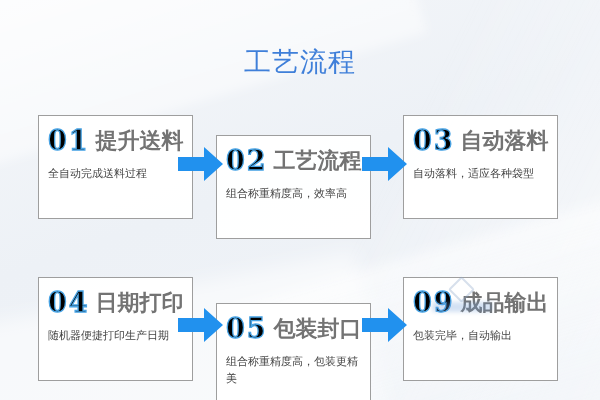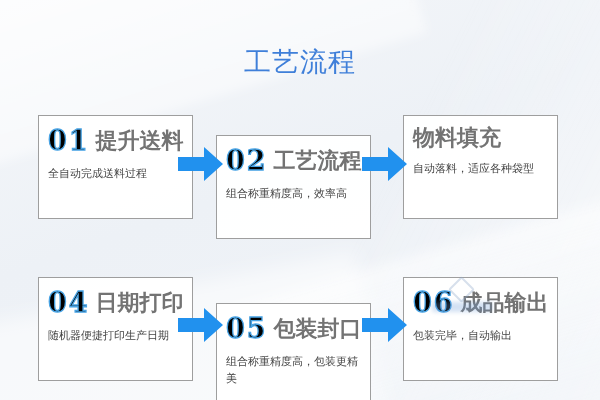--- a/index.html
+++ b/index.html
@@ -81,21 +81,22 @@
   <div class="step" id="s2">
     <div class="step-head">
       <span class="step-num">02</span>
       <span class="step-title">工艺流程</span>
     </div>
     <div class="step-desc">组合称重精度高，效率高</div>
   </div>
 
   <div class="step" id="s3">
     <div class="step-head">
-      <span class="step-title">物料填充</span>
+      <span class="step-num">03</span>
+      <span class="step-title">自动落料</span>
     </div>
     <div class="step-desc">自动落料，适应各种袋型</div>
   </div>
 
   <div class="step" id="s4">
     <div class="step-head">
       <span class="step-num">04</span>
       <span class="step-title">日期打印</span>
     </div>
     <div class="step-desc">随机器便捷打印生产日期</div>
@@ -104,21 +105,21 @@
   <div class="step" id="s5">
     <div class="step-head">
       <span class="step-num">05</span>
       <span class="step-title">包装封口</span>
     </div>
     <div class="step-desc">组合称重精度高，包装更精美</div>
   </div>
 
   <div class="step" id="s6">
     <div class="step-head">
-      <span class="step-num">06</span>
+      <span class="step-num">09</span>
       <span class="step-title">成品输出</span>
     </div>
     <div class="step-desc">包装完毕，自动输出</div>
   </div>
 
   <div class="watermark">
     <div class="wm-diamond"></div>
     <div class="wm-text"></div>
   </div>
 

